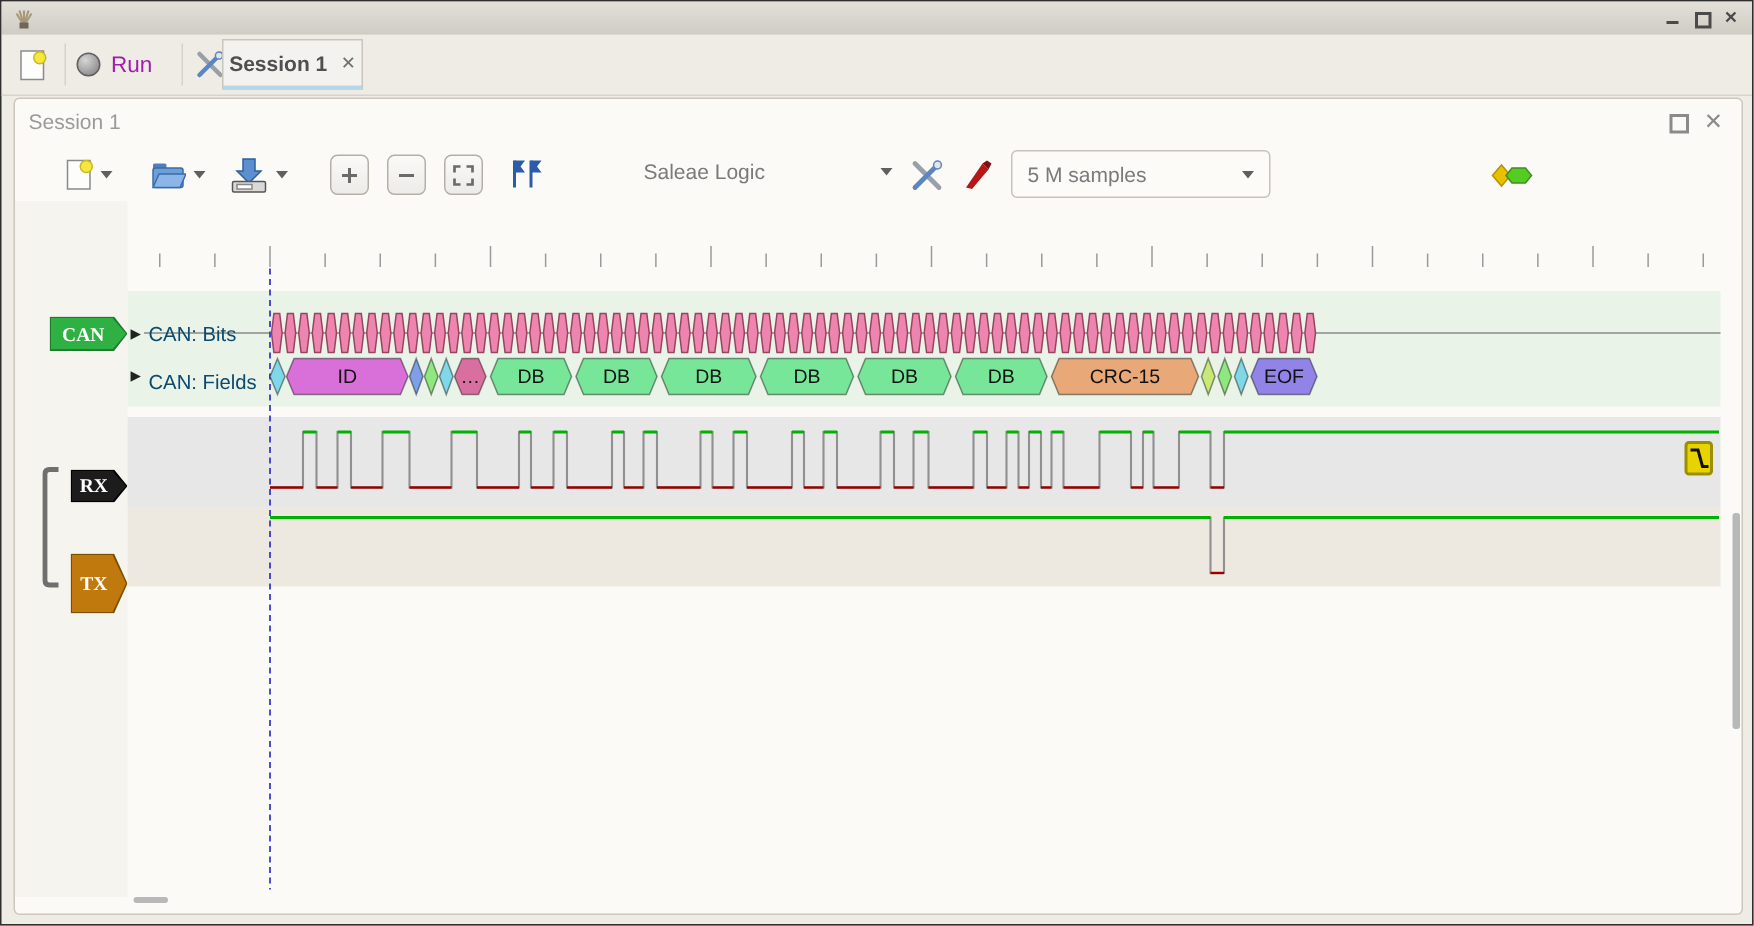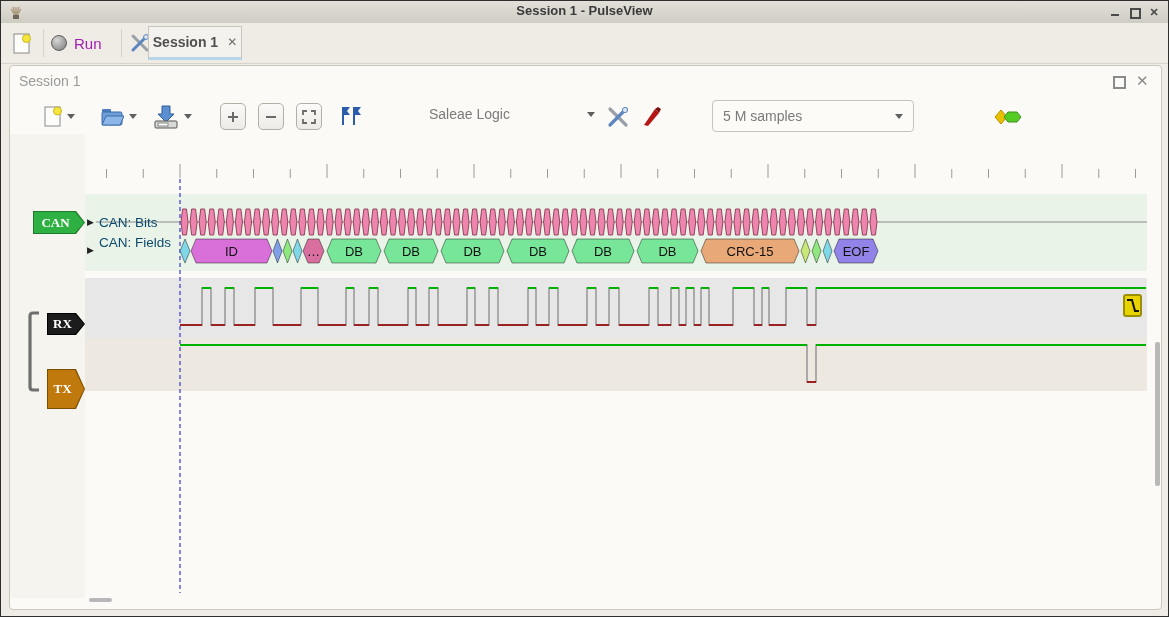--- a/index.html
+++ b/index.html
@@ -68,21 +68,20 @@
     <svg class="abs" style="left:7px;top:3px" width="16" height="16">
       <g stroke="#a89878" stroke-width="1.4">
         <line x1="8" y1="13" x2="8" y2="3"></line>
           <line x1="8" y1="13" x2="3" y2="5"></line>
         <line x1="8" y1="13" x2="13" y2="5"></line>
           <line x1="8" y1="13" x2="5" y2="3"></line>
         <line x1="8" y1="13" x2="11" y2="3"></line>
       </g>
       <rect x="5" y="11" width="6" height="4" fill="#6f6758"></rect>
     </svg>
-    <div id="title-text" class="abs">Session 1 - PulseView</div>
     <div id="btn-min" class="abs win-ctl" style="right:46px"><span></span></div>
     <div id="btn-max" class="abs win-ctl" style="right:26px"><span></span></div>
     <div class="abs win-ctl" style="right:7px;font-weight:bold">✕</div>
   </div>
 
   <div id="main-toolbar" class="abs">
     <div class="abs tool-icon" style="left:8px;top:7px;width:26px;height:26px">
       <svg width="20" height="23">
         <rect x="2" y="2" width="15" height="19" fill="#fdfdfc" stroke="#8a8a8a"></rect>
         <circle cx="14.5" cy="6.5" r="4" fill="#f5e73e" stroke="#c8b820"></circle>
@@ -168,21 +167,21 @@
       <line x1="4" y1="20" x2="20" y2="4" stroke="#5b86c0" stroke-width="3.2" stroke-linecap="round"></line>
       <circle cx="19" cy="5" r="2.6" fill="#dfe6ee" stroke="#5b86c0"></circle>
     </svg>
   </div>
   <div class="abs tool-icon" style="left:637px;top:102px;width:28px;height:28px">
     <svg width="24" height="24">
       <polygon points="4,20 15,4 19,8 8,21" fill="#b51717"></polygon>
       <polygon points="15,4 19,8 21,4 18,2" fill="#7a1010"></polygon>
     </svg>
   </div>
-  <div class="abs combo" style="left:711px;width:202px">
+  <div class="abs combo" style="left:673px;width:173px">
     <span>5 M samples</span>
     <span class="drop-arrow"></span>
   </div>
   <div class="abs tool-icon" style="left:993px;top:104px;width:30px;height:24px">
     <svg width="30" height="22">
       <polygon points="7,4 13,11 7,18 1,11" fill="#e8c000" stroke="#b89000"></polygon>
       <polygon points="14,6 23,6 27,11 23,16 14,16 10,11" fill="#55cc22" stroke="#3f8f1f"></polygon>
     </svg>
   </div>
 
@@ -388,21 +387,21 @@
       <path d="M38,312 H32 Q29,312 29,315 V386 Q29,389 32,389 H38" fill="none" stroke="#6f6f6f" stroke-width="3.2"></path>
     </svg>
 
   <div class="tag abs" style="left:32px;top:210px;width:52px;height:23px">
     <div class="t-b" style="background: rgb(31, 122, 46);"></div>
     <div class="t-f" style="background: rgb(46, 176, 67);">CAN</div>
   </div>
   <div class="abs expander" style="left:86px;top:216px">▶</div>
   <div class="abs row-label" style="left:98px;top:214px">CAN: Bits</div>
   <div class="abs expander" style="left:86px;top:244px">▶</div>
-  <div class="abs row-label" style="left:98px;top:234px">CAN: Fields</div>
+  <div class="abs row-label" style="left:98px;top:246px">CAN: Fields</div>
 
   <div class="tag abs" style="left:46px;top:312px;width:38px;height:22px">
     <div class="t-b" style="background: rgb(0, 0, 0);"></div>
     <div class="t-f" style="background: rgb(28, 28, 28);">RX</div>
   </div>
   <div class="tag abs" style="left:46px;top:368px;width:38px;height:40px">
     <div class="t-b" style="background: rgb(124, 78, 0);"></div>
     <div class="t-f" style="background: rgb(192, 121, 12);">TX</div>
   </div>
 

